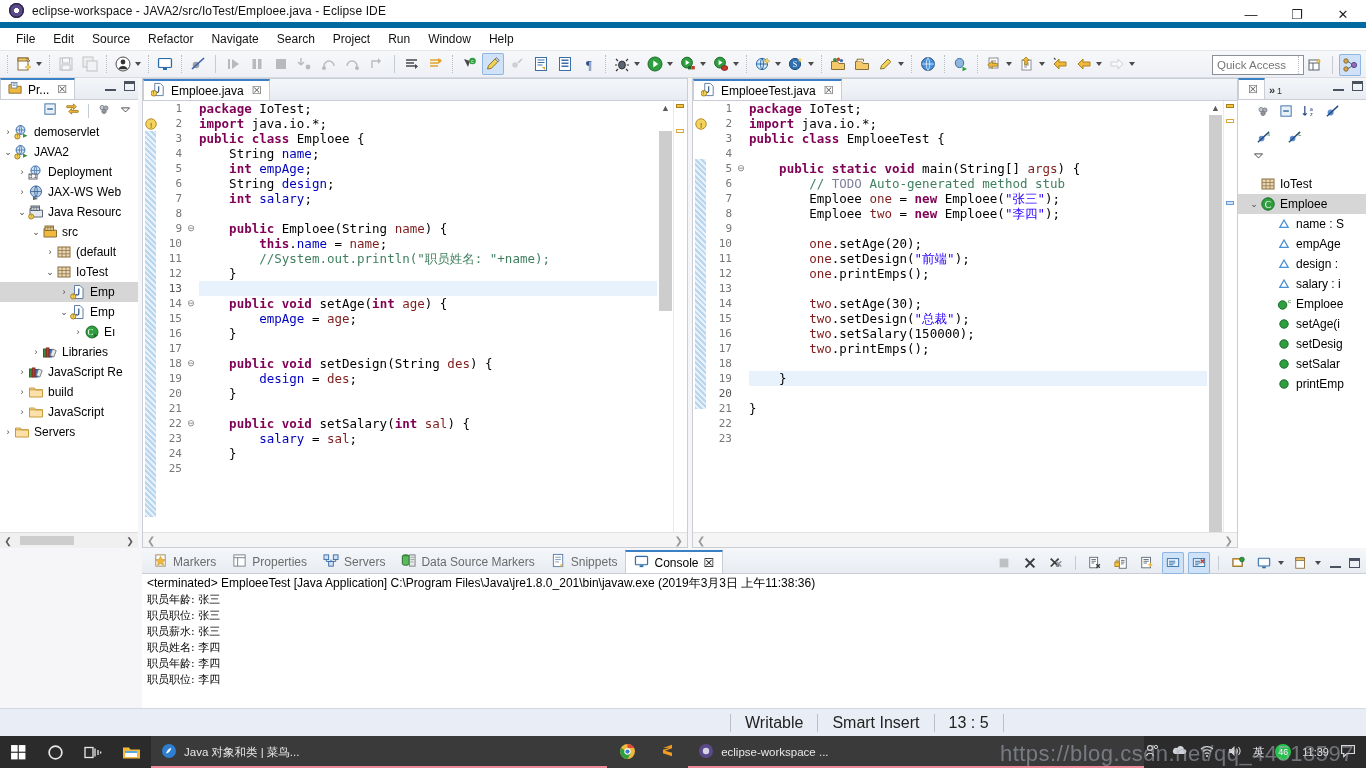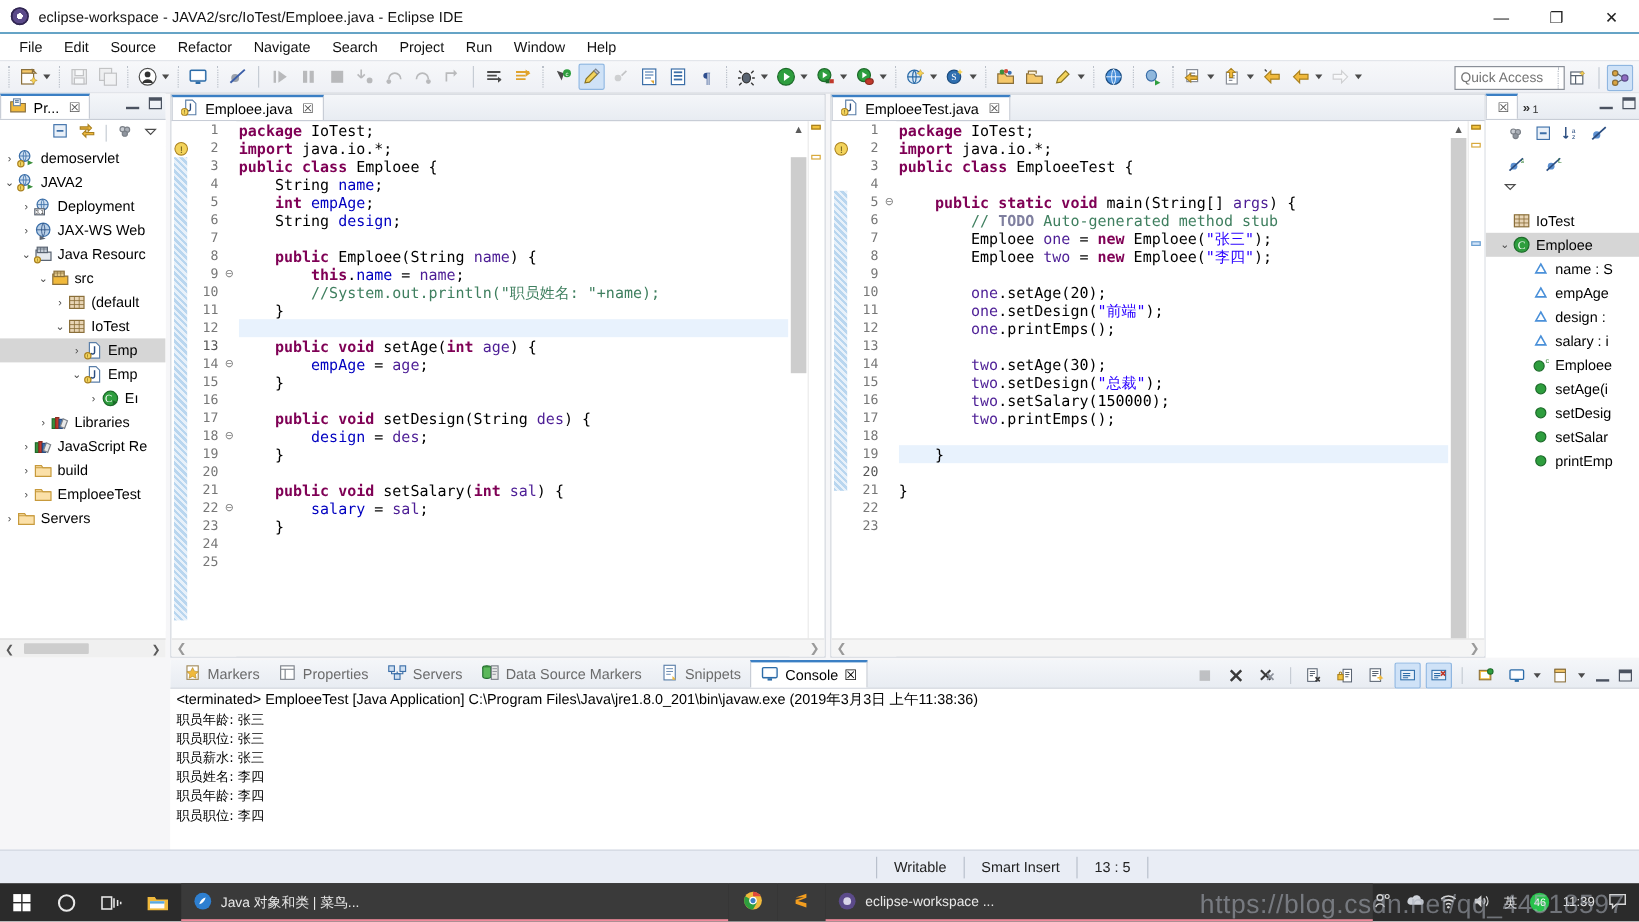--- a/index.html
+++ b/index.html
@@ -7,21 +7,21 @@
   body {
     width:1366px; height:768px; overflow:hidden;
     font-family:"Liberation Sans", sans-serif;
     font-size:12px; color:#000; background:#f0f0f0;
     -webkit-font-smoothing:antialiased;
   }
   .app { position:relative; width:1366px; height:768px; background:#f6f6f8; }
 
   
   .titlebar { height:28px; background:#ffffff; display:flex; align-items:center;
-              border-bottom:1px solid #0369a1; position:relative; }
+              border-bottom:6px solid #0369a1; position:relative; }
   .tb-icon { width:16px; height:16px; margin:0 7px 0 9px; position:relative; }
   .eclipse-glyph { width:15px; height:15px; border-radius:50%;
                    background:radial-gradient(circle at 50% 50%, #ffffff 0 22%, #5b4a8a 24% 55%, #3d3160 57% 100%);
                    box-shadow:inset 0 0 0 1px #2f2550; }
   .tb-title { font-size:12px; color:#111; letter-spacing:.1px; }
   .wbtns { position:absolute; right:0; top:0; height:28px; display:flex; }
   .wbtn { width:46px; height:28px; display:flex; align-items:center; justify-content:center;
           font-size:13px; color:#222; }
 
   
@@ -83,23 +83,23 @@
               background:#fff; text-align:right; padding-right:3px;
               font-family:"DejaVu Sans Mono", monospace; font-size:11px; color:#777; }
   .ed-fold { position:absolute; left:42px; top:0; bottom:0; width:12px; background:#fff; }
   .ed-code { position:absolute; left:56px; right:30px; top:0; bottom:0;
              font-family:"DejaVu Sans Mono", monospace; font-size:12.5px; overflow:hidden; }
   .cl { height:15px; line-height:15px; white-space:pre; }
   .cl.cur { background:#e8f2fd; }
   .kw { color:#7f0055; font-weight:bold; }
   .str { color:#2a00ff; }
   .cmt { color:#3f7f5f; }
-  .tod { color:#7f7f9f; font-weight:bold; }
+  .tod { color:#7f7f9f; font-weight:normal; }
   .fld { color:#0000c0; }
-  .loc { color:#4c1d95; }
+  .loc { color:#7f1d1d; }
   .typ { color:#000; }
 
   .vscroll { position:absolute; right:14px; top:0; bottom:0; width:15px; background:#fff; }
   .vs-arrow { text-align:center; font-size:9px; color:#5a5a5a; height:14px; line-height:14px; }
   .vs-track { position:absolute; left:1px; right:1px; top:14px; bottom:14px; }
   .vs-thumb { position:absolute; left:0; right:0; background:#cdcdcd; }
   .ruler { position:absolute; right:0; top:0; bottom:0; width:14px; background:#fff;
            border-left:1px solid #eaeaea; }
   .rk { position:absolute; right:3px; width:8px; height:4px; }
 
@@ -126,21 +126,21 @@
   .c-tools { position:absolute; right:2px; top:2px; display:flex; align-items:center; gap:2px; }
   .console-body { position:absolute; left:0; right:0; top:24px; bottom:0; background:#fff;
                   overflow:hidden; }
   .cline { font-size:11.5px; line-height:16px; padding-left:5px; white-space:pre; }
   .cline.head { font-size:12px; line-height:18px; }
   .cjp { font-family:"DejaVu Sans", sans-serif; font-size:11px; }
 
   
   .statusbar { position:absolute; left:0; right:0; bottom:32px; height:28px;
                background:#e9edf5; border-top:1px solid #d3d8e2;
-               display:flex; align-items:center; font-size:12px; color:#222; }
+               display:flex; align-items:center; font-size:16px; color:#222; }
   .sb-cell { padding:0 14px; height:18px; display:flex; align-items:center; }
   .sb-div { width:1px; height:18px; background:#b9c0cc; }
 
   
   .taskbar { position:absolute; left:0; bottom:0; width:1366px; height:32px;
              background:#2b2b2b; display:flex; align-items:center; }
   .tk { height:32px; display:flex; align-items:center; justify-content:center; padding:0 10px;
         color:#e8e8e8; font-size:11.5px; gap:7px; position:relative; }
   .tk.app { min-width:140px; background:#3a3a3a; justify-content:flex-start; }
   .tk.app.run::after { content:""; position:absolute; left:0; right:0; bottom:0; height:2px;
@@ -652,21 +652,21 @@
                 <path d="M1.5 5.8h13" stroke="#c79a3c"></path>
               </svg></span>
             <span class="tlabel">build</span>
           </div>
           <div class="trow" style="padding-left: 16px;">
             <span class="tarrow">›</span>
             <span class="ticon"><svg width="16" height="16" viewBox="0 0 16 16">
                 <path d="M1.5 4h5l1.3 1.8H14.5V13H1.5z" fill="#fbe0a8" stroke="#c79a3c"></path>
                 <path d="M1.5 5.8h13" stroke="#c79a3c"></path>
               </svg></span>
-            <span class="tlabel">EmploeeTest</span>
+            <span class="tlabel">JavaScript</span>
           </div>
           <div class="trow" style="padding-left: 2px;">
             <span class="tarrow">›</span>
             <span class="ticon"><svg width="16" height="16" viewBox="0 0 16 16">
                 <path d="M1.5 4h5l1.3 1.8H14.5V13H1.5z" fill="#fbe0a8" stroke="#c79a3c"></path>
                 <path d="M1.5 5.8h13" stroke="#c79a3c"></path>
               </svg></span>
             <span class="tlabel">Servers</span>
           </div>
         </div>
@@ -757,20 +757,21 @@
             <div class="cl" style="text-align: center; font-size: 9px; color: rgb(122, 122, 122);"></div>
             <div class="cl" style="text-align: center; font-size: 9px; color: rgb(122, 122, 122);"></div>
           </div>
         <div class="ed-code" id="ed-left-code">
             <div class="cl"><span class="kw">package</span><span class="typ"> IoTest;</span></div>
             <div class="cl"><span class="kw">import</span><span class="typ"> java.io.*;</span></div>
             <div class="cl"><span class="kw">public class</span><span class="typ"> Emploee {</span></div>
             <div class="cl"><span class="typ">    String </span><span class="fld">name</span><span class="typ">;</span></div>
             <div class="cl"><span class="kw">    int </span><span class="fld">empAge</span><span class="typ">;</span></div>
             <div class="cl"><span class="typ">    String </span><span class="fld">design</span><span class="typ">;</span></div>
+            <div class="cl"><span class="kw">    int </span><span class="fld">salary</span><span class="typ">;</span></div>
             <div class="cl"><span class="typ"></span></div>
             <div class="cl"><span class="kw">    public</span><span class="typ"> Emploee(String </span><span class="loc">name</span><span class="typ">) {</span></div>
             <div class="cl"><span class="kw">        this</span><span class="typ">.</span><span class="fld">name</span><span class="typ"> = </span><span class="loc">name</span><span class="typ">;</span></div>
             <div class="cl"><span class="cmt">        //System.out.println("职员姓名: "+name);</span></div>
             <div class="cl"><span class="typ">    }</span></div>
             <div class="cl cur"><span class="typ"></span></div>
             <div class="cl"><span class="kw">    public void</span><span class="typ"> setAge(</span><span class="kw">int</span><span class="typ"> </span><span class="loc">age</span><span class="typ">) {</span></div>
             <div class="cl"><span class="fld">        empAge</span><span class="typ"> = </span><span class="loc">age</span><span class="typ">;</span></div>
             <div class="cl"><span class="typ">    }</span></div>
             <div class="cl"><span class="typ"></span></div>

